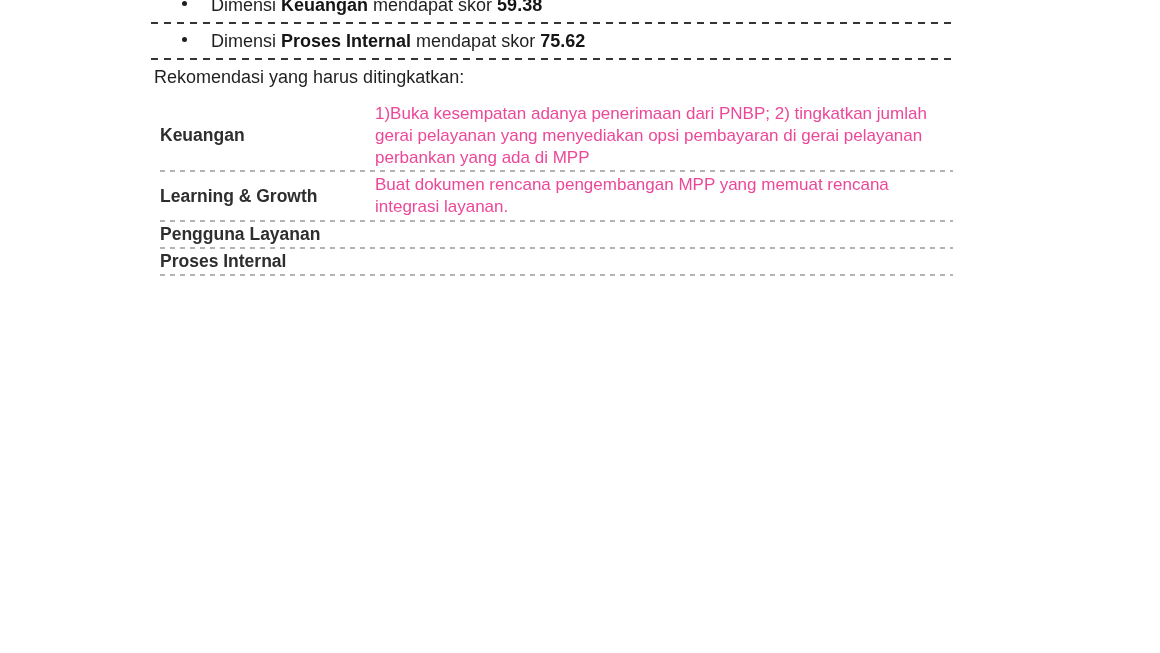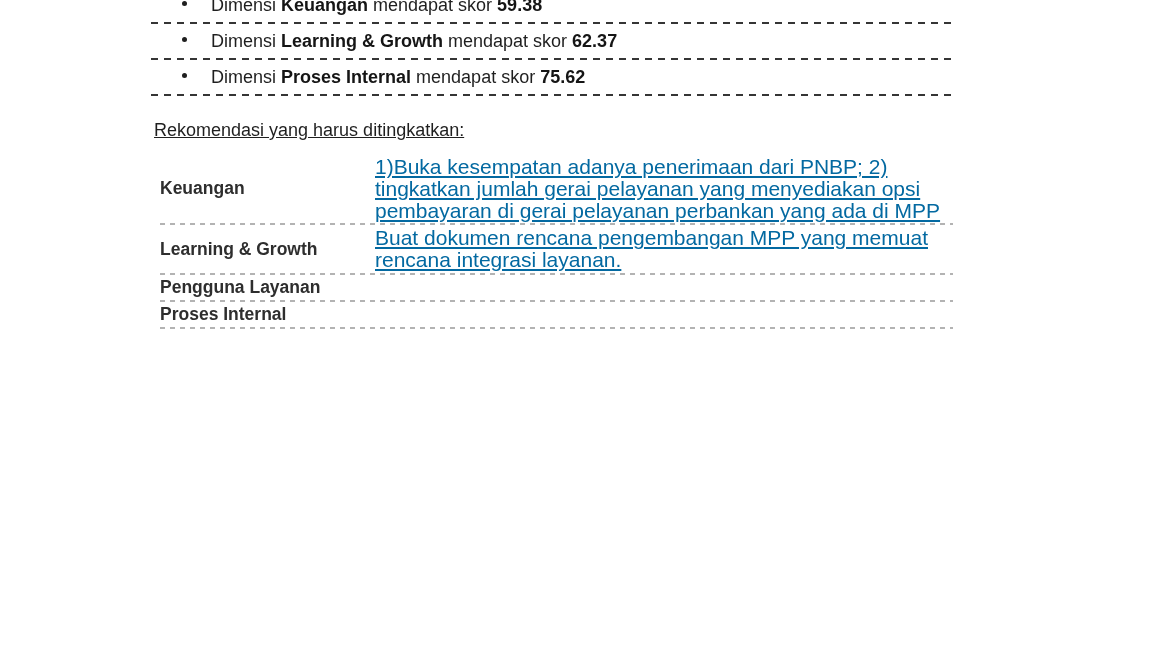--- a/index.html
+++ b/index.html
@@ -28,58 +28,53 @@
     background: #1f1f1f;
   }
   .dim-name, .dim-score { font-weight: bold; color: #151515; }
   .dash-dark {
     height: 2px; width: 100%;
     background: repeating-linear-gradient(90deg, #353535 0 7px, transparent 7px 13px);
   }
 
   
   .section-heading {
-    margin: 24px 0 0 3px;
-    font-size: 18px; line-height: 21px; color: #1f1f1f; text-decoration: underline;
+    margin: 7px 0 0 3px;
+    font-size: 18px; line-height: 21px; color: #1f1f1f;
   }
 
   
   .rec-table { margin: 13px 0 0 9px; width: 793px; }
   .rec-row { display: grid; grid-template-columns: 215px 1fr; padding: 2px 0; }
   .rec-label {
     display: flex; align-items: center;
     font-weight: bold; font-size: 17.5px; color: #2e2e2e;
     line-height: 21px;
   }
   .rec-text {
-    font-size: 21px; line-height: 21.8px; color: #0369a1; text-decoration: underline;
+    font-size: 17px; line-height: 21.8px; color: #ec4899;
   }
   .dash-light {
     height: 2px; width: 100%;
     background: repeating-linear-gradient(90deg, #b3b3b3 0 5px, transparent 5px 10px);
   }
 </style>
 </head>
 <body>
 
 <div class="content">
 
   <div class="summary-list">
 
     <div class="summary-item">
       <span class="bullet-dot"></span>
       <div class="summary-line"><span>Dimensi </span><span class="dim-name">Keuangan</span><span> mendapat skor </span><span class="dim-score">59.38</span></div>
       <div class="dash-dark"></div>
     </div>
 
-    <div class="summary-item">
-      <span class="bullet-dot"></span>
-      <div class="summary-line"><span>Dimensi </span><span class="dim-name">Learning &amp; Growth</span><span> mendapat skor </span><span class="dim-score">62.37</span></div>
-      <div class="dash-dark"></div>
-    </div>
 
 
     <div class="summary-item">
       <span class="bullet-dot"></span>
       <div class="summary-line"><span>Dimensi </span><span class="dim-name">Proses Internal</span><span> mendapat skor </span><span class="dim-score">75.62</span></div>
       <div class="dash-dark"></div>
     </div>
 
   </div>
 

